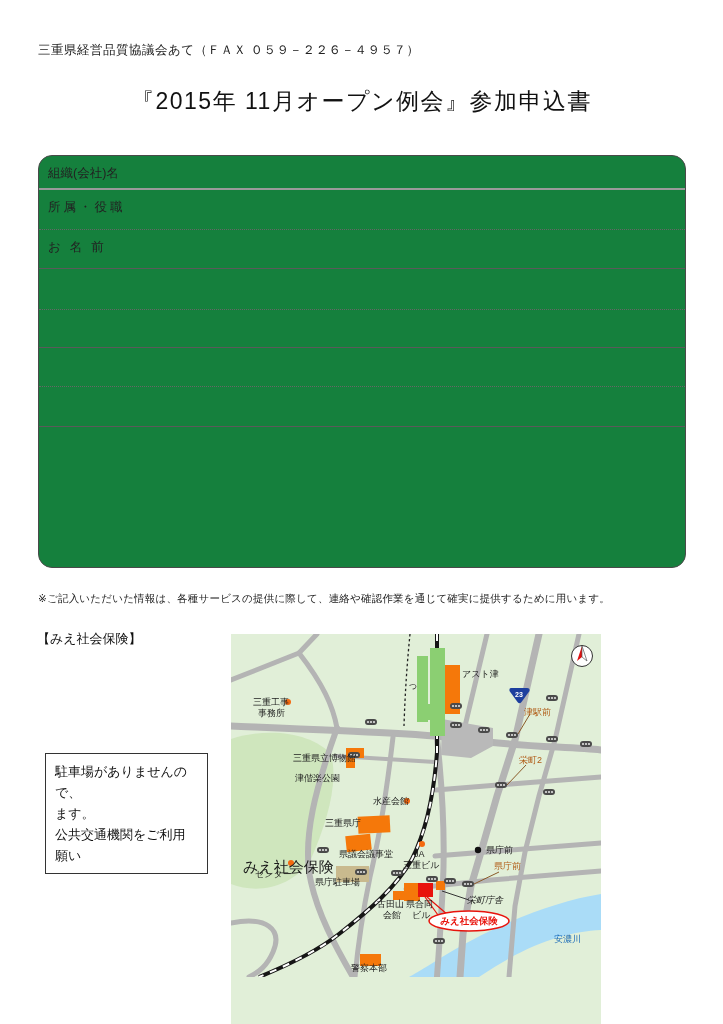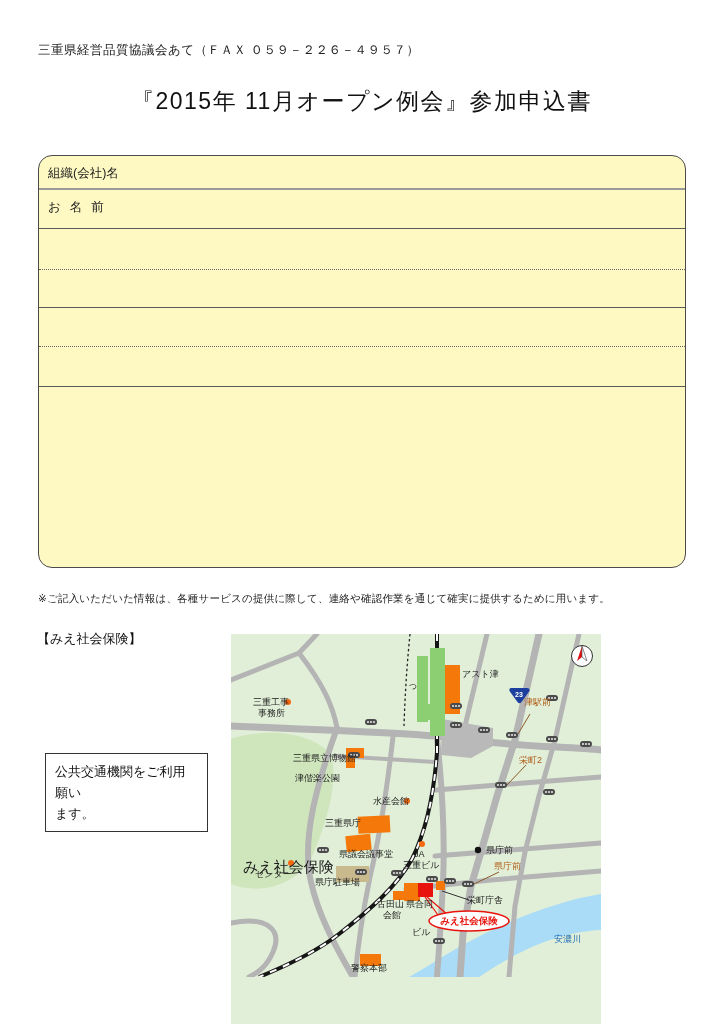--- a/index.html
+++ b/index.html
@@ -8,21 +8,21 @@
     font-family:"Liberation Sans","DejaVu Sans",sans-serif;color:#1a1a1a;
     margin:0 auto;overflow:hidden;
   }
   .abs{position:absolute;}
   .fax-line{left:38px;top:42px;font-size:12.5px;letter-spacing:.5px;color:#222;}
   .doc-title{left:0;top:86px;width:723px;text-align:center;font-size:23px;letter-spacing:1.5px;color:#111;}
   
   .form-table{
     left:38px;top:155px;width:648px;height:413px;
     border:1.3px solid #4a4a4a;border-radius:14px;overflow:hidden;
-    display:flex;flex-direction:column;background:#fef9c3;box-sizing:border-box;
+    display:flex;flex-direction:column;background:#15803d;box-sizing:border-box;
   }
   .frow{box-sizing:border-box;flex:0 0 auto;}
   .frow .flabel{padding:9px 0 0 9px;font-size:12.5px;color:#222;}
   .sep-solid-a{border-bottom:2px solid #9a9a9a;}
   .sep-solid-b{border-bottom:1.5px solid #5a5a5a;}
   .sep-dot{border-bottom:1px dotted #666;}
   .ls2{letter-spacing:3px;} .ls3{letter-spacing:9px;}
   .footnote{left:38px;top:592px;font-size:10.5px;color:#222;letter-spacing:.2px;}
   .map-heading{left:37px;top:630px;font-size:13px;color:#111;}
   .notice-box{
@@ -42,36 +42,40 @@
 
 <div class="page">
 
   <div class="abs fax-line">三重県経営品質協議会あて（ＦＡＸ ０５９－２２６－４９５７）</div>
   <div class="abs doc-title">『2015年 11月オープン例会』参加申込書</div>
 
   <div class="abs form-table">
     <div class="frow sep-solid-a" style="height:34px">
       <div class="flabel">組織(会社)名</div>
     </div>
+    <div class="frow sep-dot" style="height:40px">
+      <div class="flabel ls2">所属・役職</div>
+    </div>
     <div class="frow sep-solid-b" style="height:39px">
       <div class="flabel ls3">お名前</div>
     </div>
     <div class="frow sep-dot" style="height:41px"></div>
     <div class="frow sep-solid-b" style="height:38px"></div>
     <div class="frow sep-dot" style="height:39px"></div>
     <div class="frow sep-solid-b" style="height:40px"></div>
     <div class="frow" style="flex:1 1 auto"></div>
   </div>
 
   <div class="abs footnote">※ご記入いただいた情報は、各種サービスの提供に際して、連絡や確認作業を通じて確実に提供するために用います。</div>
   <div class="abs map-heading">【みえ社会保険】</div>
 
   <div class="abs notice-box">
+    <div>駐車場がありませんので、</div>
+    <div>ます。</div>
     <div>公共交通機関をご利用願い</div>
-    <div>ます。</div>
   </div>
 
   <div class="abs map">
     <svg width="370" height="343" viewBox="0 0 370 343">
 
       <path fill="#cfe6bd" d="M0,105 C40,92 82,100 100,120 C108,150 95,190 80,225 C60,255 25,260 0,250 Z"></path>
 
       <path fill="#aadcf7" d="M370,260 C320,268 260,292 200,330 C190,336 182,341 178,343 L248,343 C300,308 336,298 370,296 Z"></path>
 
       <g stroke="#b4b4b4" fill="none" stroke-linecap="round">
@@ -254,38 +258,38 @@
             <circle cx="0" cy="0" r="1.1" fill="#e0e0e0"></circle>
             <circle cx="3" cy="0" r="1.1" fill="#e0e0e0"></circle>
           </g>
         </g>
     </svg>
     <div class="map-labels" id="map-labels">
         <span class="map-label" style="left: 231px; top: 36px; font-size: 9px;">アスト津</span>
         <span class="map-label" style="left: 178px; top: 49px; font-size: 8px;">つ</span>
         <span class="map-label" style="left: 22px; top: 64px; font-size: 9px;">三重工事</span>
         <span class="map-label" style="left: 27px; top: 75px; font-size: 9px;">事務所</span>
-        <span class="map-label" style="left: 293px; top: 64px; font-size: 9px; color: rgb(176, 90, 20);">津駅前</span>
+        <span class="map-label" style="left: 293px; top: 74px; font-size: 9px; color: rgb(176, 90, 20);">津駅前</span>
         <span class="map-label" style="left: 288px; top: 122px; font-size: 9px; color: rgb(176, 90, 20);">栄町2</span>
         <span class="map-label" style="left: 62px; top: 120px; font-size: 9px;">三重県立博物館</span>
         <span class="map-label" style="left: 64px; top: 140px; font-size: 9px;">津偕楽公園</span>
         <span class="map-label" style="left: 142px; top: 163px; font-size: 9px;">水産会館</span>
         <span class="map-label" style="left: 94px; top: 185px; font-size: 9px;">三重県庁</span>
         <span class="map-label" style="left: 108px; top: 216px; font-size: 9px;">県議会議事堂</span>
         <span class="map-label" style="left: 183px; top: 216px; font-size: 9px; text-align: right;">JA</span>
         <span class="map-label" style="left: 172px; top: 227px; font-size: 9px;">三重ビル</span>
         <span class="map-label" style="left: 255px; top: 212px; font-size: 9px;">県庁前</span>
         <span class="map-label" style="left: 263px; top: 228px; font-size: 9px; color: rgb(176, 90, 20);">県庁前</span>
         <span class="map-label" style="left: 84px; top: 244px; font-size: 9px;">県庁駐車場</span>
         <span class="map-label" style="left: 12px; top: 225px; font-size: 15px;">みえ社会保険</span>
         <span class="map-label" style="left: 24px; top: 236px; font-size: 9px;">センター</span>
         <span class="map-label" style="left: 146px; top: 266px; font-size: 9px;">古田山</span>
         <span class="map-label" style="left: 152px; top: 277px; font-size: 9px;">会館</span>
         <span class="map-label" style="left: 175px; top: 266px; font-size: 9px;">県合同</span>
-        <span class="map-label" style="left: 181px; top: 294px; font-size: 9px;">ビル</span>
-        <span class="map-label" style="left: 236px; top: 262px; font-size: 9px;">栄町庁舎</span>
+        <span class="map-label" style="left: 181px; top: 277px; font-size: 9px;">ビル</span>
+        <span class="map-label" style="left: 236px; top: 262px; font-size: 9px; font-style: italic;">栄町庁舎</span>
         <span class="map-label" style="left: 120px; top: 330px; font-size: 9px;">警察本部</span>
         <span class="map-label" style="left: 323px; top: 301px; font-size: 9px; color: rgb(22, 104, 184);">安濃川</span>
       </div>
     <div class="venue-label">みえ社会保険</div>
   </div>
 
 </div>
 
 </body></html>

